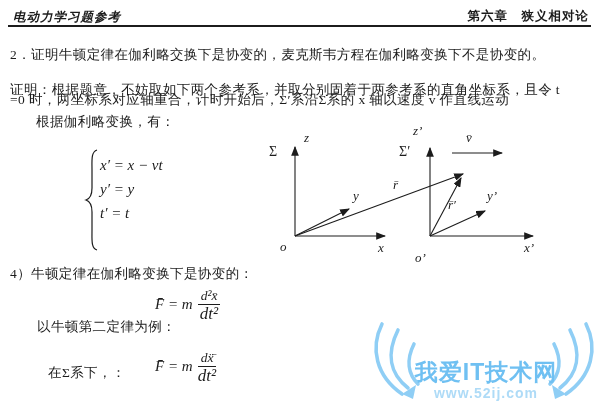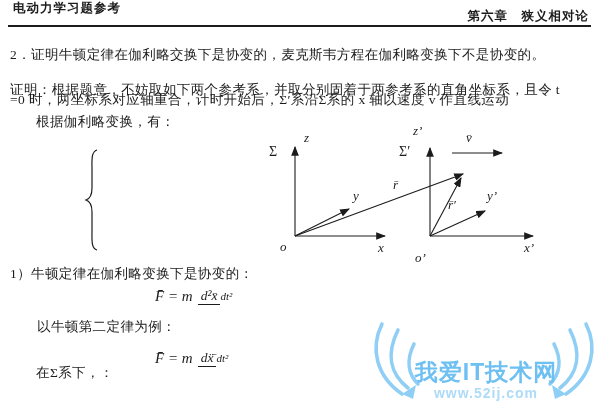--- a/index.html
+++ b/index.html
@@ -4,44 +4,44 @@
 <style>
   html,body{margin:0;padding:0;}
   body{
     width:600px;height:404px;position:relative;overflow:hidden;
     background:#ffffff;color:#1c1c1c;
     font-family:"Liberation Serif",serif;
   }
   .abs{position:absolute;}
   
   .hdr{font-size:12.5px;font-weight:bold;letter-spacing:1px;}
-  .hdr-left{left:13px;top:0;}
+  .hdr-left{left:13px;top:9px;font-style:italic;}
   .hdr-right{right:11px;top:8px;text-align:center;}
   .hdr-rule{left:8px;right:9px;top:25px;height:2px;background:#1c1c1c;}
   
   .bline{font-size:13.5px;line-height:17px;letter-spacing:0.4px;white-space:nowrap;}
   .l1{left:10px;top:46px;}
   .l2{left:10px;top:81px;text-align:center;}
   .l3{left:10px;top:91px;text-align:right;}
   .l4{left:36px;top:113px;}
   .sec{left:10px;top:265px;}
   .lbl-example{left:37px;top:318px;}
-  .lbl-sigma{left:36px;top:364px;}
+  .lbl-sigma{left:48px;top:364px;}
   
   .brace-svg{left:84px;top:148px;}
   .eq-col{left:100px;top:153px;font-size:15px;font-style:italic;line-height:24px;white-space:nowrap;}
   .eq-col div{height:24px;}
   
   .freq{display:flex;align-items:center;font-size:15px;font-style:italic;white-space:nowrap;}
   .freq-1{left:155px;top:288px;}
   .freq-2{left:155px;top:350px;}
   .freq .lhs{margin-right:5px;}
-  .frac{display:inline-flex;flex-direction:row;align-items:flex-start;vertical-align:middle;}
+  .frac{display:inline-flex;flex-direction:column;align-items:center;vertical-align:middle;}
   .frac .num{font-size:13.5px;padding:0 3px 1px 3px;border-bottom:1.2px solid #1c1c1c;line-height:15px;}
-  .frac .den{font-size:11px;padding-top:1px;line-height:15px;}
+  .frac .den{font-size:17px;padding-top:1px;line-height:15px;}
   
   .diagram-svg{left:248px;top:118px;}
   .dg-line{stroke:#1c1c1c;stroke-width:1.1;fill:none;}
   .dg-text{font-family:"Liberation Serif",serif;font-size:13px;font-style:italic;fill:#1c1c1c;}
   .dg-sigma{font-style:normal;font-size:14px;}
   
   .wm-svg{left:368px;top:320px;}
   .wm-wing{stroke:var(--wm-wings,#8fcef5);fill:none;stroke-width:3.6;stroke-linecap:round;}
   .wm-tip{fill:var(--wm-wings,#8fcef5);stroke:none;}
   .wm-title{font-family:"Liberation Sans",sans-serif;font-weight:bold;font-size:23px;fill:var(--wm-text,#6fc0f2);letter-spacing:1px;}
@@ -56,20 +56,23 @@
 
 <div class="abs bline l1">2．证明牛顿定律在伽利略交换下是协变的，麦克斯韦方程在伽利略变换下不是协变的。</div>
 <div class="abs bline l2">证明：根据题意，不妨取如下两个参考系，并取分别固着于两参考系的直角坐标系，且令 t</div>
 <div class="abs bline l3">=0 时，两坐标系对应轴重合，计时开始后，Σ′系沿Σ系的 x 轴以速度 v 作直线运动</div>
 <div class="abs bline l4">根据伽利略变换，有：</div>
 
 <svg class="abs brace-svg" width="16" height="104" viewBox="0 0 16 104">
   <path d="M13,2 C7,4 8,12 8,22 L8,40 C8,48 5,51 2,52 C5,53 8,56 8,64 L8,82 C8,92 7,100 13,102" stroke="#1c1c1c" stroke-width="1.2" fill="none"></path>
 </svg>
 <div class="abs eq-col">
+  <div>x′ = x − vt</div>
+  <div>y′ = y</div>
+  <div>t′ = t</div>
 </div>
 
 <svg class="abs diagram-svg" width="312" height="150" viewBox="248 118 312 150">
   <defs>
     <marker id="arr" markerWidth="9" markerHeight="7" refX="8" refY="3.5" orient="auto">
       <path d="M0,0 L9,3.5 L0,7 Z" fill="#1c1c1c"></path>
     </marker>
   </defs>
 
   <line class="dg-line" x1="295" y1="236" x2="295" y2="147" marker-end="url(#arr)"></line>
@@ -90,21 +93,21 @@
   <line class="dg-line" x1="452" y1="153" x2="502" y2="153" marker-end="url(#arr)"></line>
   <text class="dg-text dg-sigma" x="399" y="156">Σ′</text>
   <text class="dg-text" x="413" y="135">z’</text>
   <text class="dg-text" x="415" y="262">o’</text>
   <text class="dg-text" x="524" y="252">x’</text>
   <text class="dg-text" x="487" y="200">y’</text>
   <text class="dg-text" x="448" y="209">r̄′</text>
   <text class="dg-text" x="466" y="142">v̄</text>
 </svg>
 
-<div class="abs bline sec">1）牛顿定律在伽利略变换下是协变的：</div>
+<div class="abs bline sec">4）牛顿定律在伽利略变换下是协变的：</div>
 <div class="abs bline lbl-example">以牛顿第二定律为例：</div>
 <div class="abs freq freq-1">
   <span class="lhs">F̄ = m</span>
   <span class="frac">
     <span class="num">d²x̄</span>
     <span class="den">dt²</span>
   </span>
 </div>
 <div class="abs bline lbl-sigma">在Σ系下，：</div>
 <div class="abs freq freq-2">

